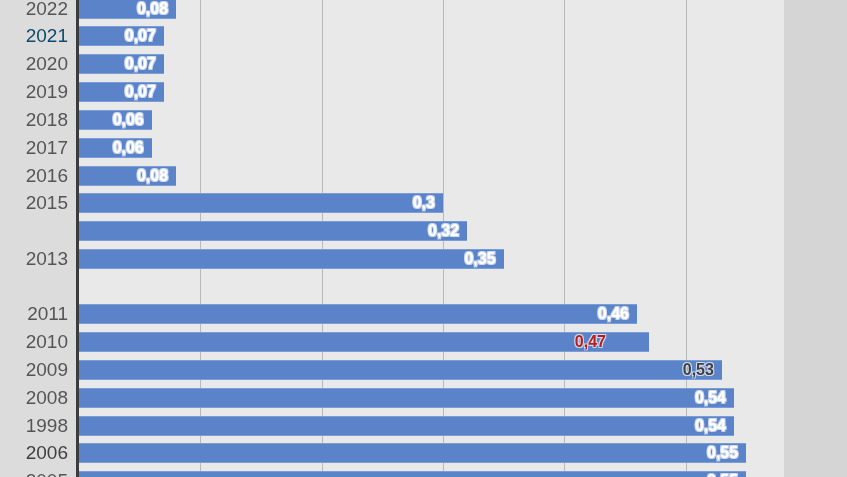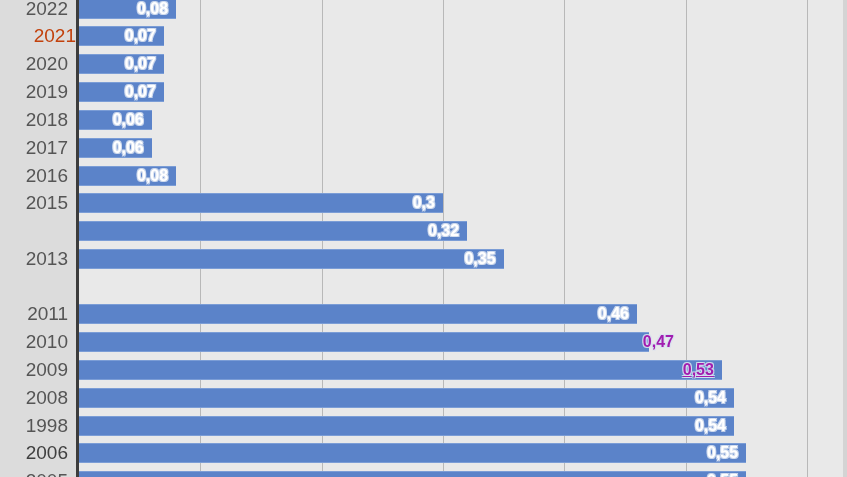--- a/index.html
+++ b/index.html
@@ -6,21 +6,21 @@
   html, body {
     margin: 0;
     padding: 0;
     background: #d5d5d5;
   }
   body {
     font-family: "Liberation Sans", sans-serif;
   }
   #chart-root {
     position: relative;
-    width: 847px;
+    width: 784px;
     height: 477px;
     overflow: hidden;
     background: #d9d9d9;
   }
   
   .outer-bg {
     position: absolute;
     left: 0; top: 0;
     width: 847px; height: 477px;
     background: linear-gradient(to right, #d7d7d7 0px, #dadada 60px, #dcdcdc 70px, #dcdcdc 78px);
@@ -146,21 +146,21 @@
 
   <div class="axis-line"></div>
 
   <div class="rows" id="rows">
       <div class="row" style="top: -5.5px;">
         <div class="year-label" style="color: rgb(85, 85, 85);">2022</div>
         <div class="bar" title="2022: 0,08" style="width: 97.04px; background: rgb(91, 131, 201);"></div>
         <div class="bar-value" style="color: rgb(255, 255, 255); left: 168.04px; transform: translateX(-100%);">0,08</div>
       </div>
       <div class="row" style="top: 22.3px;">
-        <div class="year-label" style="color: #c2410c; padding-left: 8px;">2021</div>
+        <div class="year-label" style="color: #0c4a6e;">2021</div>
         <div class="bar" title="2021: 0,07" style="width: 84.91px; background: rgb(91, 131, 201);"></div>
         <div class="bar-value" style="color: rgb(255, 255, 255); left: 155.91px; transform: translateX(-100%);">0,07</div>
       </div>
       <div class="row" style="top: 50.1px;">
         <div class="year-label" style="color: rgb(85, 85, 85);">2020</div>
         <div class="bar" title="2020: 0,07" style="width: 84.91px; background: rgb(91, 131, 201);"></div>
         <div class="bar-value" style="color: rgb(255, 255, 255); left: 155.91px; transform: translateX(-100%);">0,07</div>
       </div>
       <div class="row" style="top: 77.9px;">
         <div class="year-label" style="color: rgb(85, 85, 85);">2019</div>
@@ -197,26 +197,26 @@
         <div class="bar-value" style="color: rgb(255, 255, 255); left: 495.55px; transform: translateX(-100%);">0,35</div>
       </div>
       <div class="row" style="top: 300.3px;">
         <div class="year-label" style="color: rgb(85, 85, 85);">2011</div>
         <div class="bar" title="2011: 0,46" style="width: 557.98px; background: rgb(91, 131, 201);"></div>
         <div class="bar-value" style="color: rgb(255, 255, 255); left: 628.98px; transform: translateX(-100%);">0,46</div>
       </div>
       <div class="row" style="top: 328.1px;">
         <div class="year-label" style="color: rgb(85, 85, 85);">2010</div>
         <div class="bar" title="2010: 0,47" style="width: 570.11px; background: rgb(91, 131, 201);"></div>
-        <div class="bar-value" style="color: #a21caf; left: 674px; transform: translateX(-100%); padding-left: 13px;">0,47</div>
+        <div class="bar-value" style="color: #b91c1c; left: 606px; transform: translateX(-100%); padding-left: 13px;">0,47</div>
       </div>
       <div class="row" style="top: 355.9px;">
         <div class="year-label" style="color: rgb(85, 85, 85);">2009</div>
         <div class="bar" title="2009: 0,53" style="width: 642.89px; background: rgb(91, 131, 201);"></div>
-        <div class="bar-value" style="color: #a21caf; left: 713.89px; transform: translateX(-100%); text-decoration: underline;">0,53</div>
+        <div class="bar-value" style="color: #404040; left: 713.89px; transform: translateX(-100%);">0,53</div>
       </div>
       <div class="row" style="top: 383.7px;">
         <div class="year-label" style="color: rgb(85, 85, 85);">2008</div>
         <div class="bar" title="2008: 0,54" style="width: 655.02px; background: rgb(91, 131, 201);"></div>
         <div class="bar-value" style="color: rgb(255, 255, 255); left: 726.02px; transform: translateX(-100%);">0,54</div>
       </div>
       <div class="row" style="top: 411.5px;">
         <div class="year-label" style="color: rgb(85, 85, 85);">1998</div>
         <div class="bar" title="2007: 0,54" style="width: 655.02px; background: rgb(91, 131, 201);"></div>
         <div class="bar-value" style="color: rgb(255, 255, 255); left: 726.02px; transform: translateX(-100%);">0,54</div>

